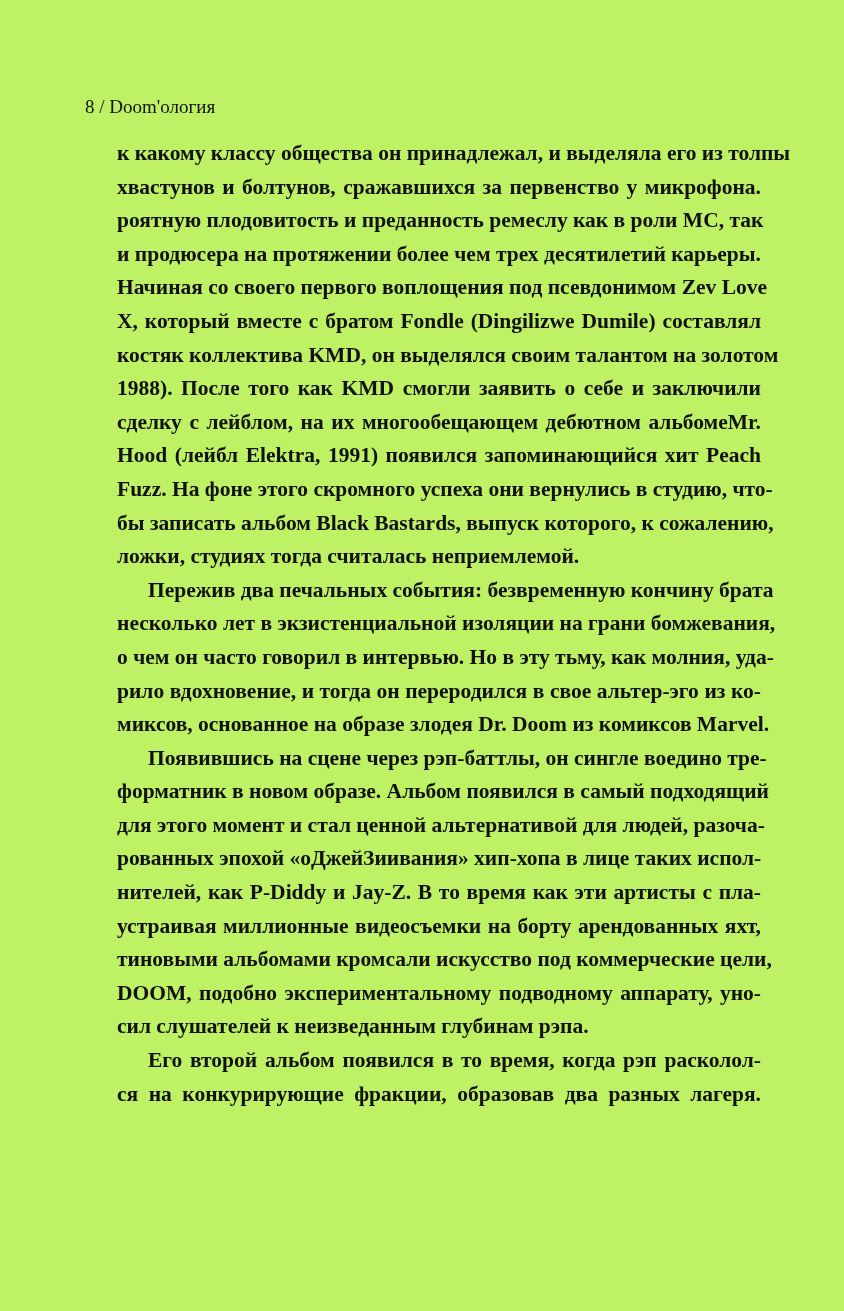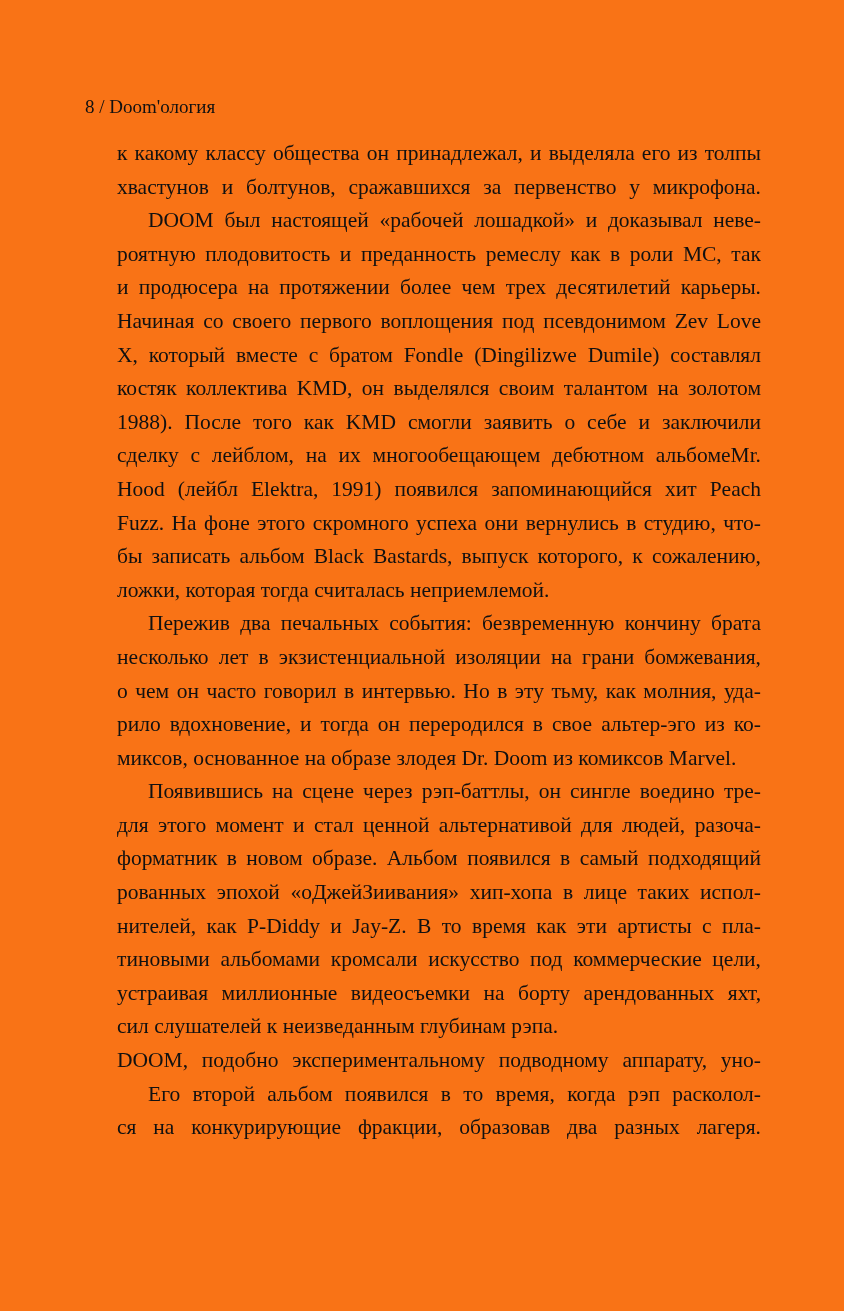--- a/index.html
+++ b/index.html
@@ -1,62 +1,61 @@
 <!DOCTYPE html>
 <html><head>
 <meta charset="utf-8">
 <style>
   html, body { margin: 0; padding: 0; background: #ffffff; }
   body { width: 844px; height: 1311px; position: relative; overflow: hidden; }
-  .page { position: absolute; left: 0; top: 0; width: 844px; height: 1311px; background: #f97316; }
+  .page { position: absolute; left: 0; top: 0; width: 844px; height: 1311px; background: #bef264; }
   .running-head {
     position: absolute; left: 85px; top: 96px;
     font-family: "Liberation Serif", serif; font-size: 19px; color: #111;
   }
   .body-text {
     position: absolute; left: 117px; top: 137px; width: 644px;
     font-family: "Liberation Serif", serif; font-size: 21.5px; color: #111;
   }
   .line {
     height: 33.6px; line-height: 33.6px; white-space: nowrap;
-    text-align: justify; text-align-last: justify;
+    text-align: justify; text-align-last: justify; font-weight: bold;
   }
   .line.last { text-align-last: left; }
   .line.indent { padding-left: 31px; }
 </style>
 </head>
 <body>
 
 <div class="page">
   <div class="running-head">8 / Doom'ология</div>
   <div class="body-text" id="body-text">
       <div class="line">к какому классу общества он принадлежал, и выделяла его из толпы</div>
       <div class="line">хвастунов и болтунов, сражавшихся за первенство у микрофона.</div>
-      <div class="line indent">DOOM был настоящей «рабочей лошадкой» и доказывал неве-</div>
       <div class="line">роятную плодовитость и преданность ремеслу как в роли МС, так</div>
       <div class="line">и продюсера на протяжении более чем трех десятилетий карьеры.</div>
       <div class="line">Начиная со своего первого воплощения под псевдонимом Zev Love</div>
       <div class="line">X, который вместе с братом Fondle (Dingilizwe Dumile) составлял</div>
       <div class="line">костяк коллектива KMD, он выделялся своим талантом на золотом</div>
       <div class="line">1988). После того как KMD смогли заявить о себе и заключили</div>
       <div class="line">сделку с лейблом, на их многообещающем дебютном альбомеMr.</div>
       <div class="line">Hood (лейбл Elektra, 1991) появился запоминающийся хит Peach</div>
       <div class="line">Fuzz. На фоне этого скромного успеха они вернулись в студию, что-</div>
       <div class="line">бы записать альбом Black Bastards, выпуск которого, к сожалению,</div>
-      <div class="line last">ложки, которая тогда считалась неприемлемой.</div>
+      <div class="line last">ложки, студиях тогда считалась неприемлемой.</div>
       <div class="line indent">Пережив два печальных события: безвременную кончину брата</div>
       <div class="line">несколько лет в экзистенциальной изоляции на грани бомжевания,</div>
       <div class="line">о чем он часто говорил в интервью. Но в эту тьму, как молния, уда-</div>
       <div class="line">рило вдохновение, и тогда он переродился в свое альтер-эго из ко-</div>
       <div class="line last">миксов, основанное на образе злодея Dr. Doom из комиксов Marvel.</div>
       <div class="line indent">Появившись на сцене через рэп-баттлы, он сингле воедино тре-</div>
+      <div class="line">форматник в новом образе. Альбом появился в самый подходящий</div>
       <div class="line">для этого момент и стал ценной альтернативой для людей, разоча-</div>
-      <div class="line">форматник в новом образе. Альбом появился в самый подходящий</div>
       <div class="line">рованных эпохой «оДжейЗиивания» хип-хопа в лице таких испол-</div>
       <div class="line">нителей, как P-Diddy и Jay-Z. В то время как эти артисты с пла-</div>
+      <div class="line">устраивая миллионные видеосъемки на борту арендованных яхт,</div>
       <div class="line">тиновыми альбомами кромсали искусство под коммерческие цели,</div>
-      <div class="line">устраивая миллионные видеосъемки на борту арендованных яхт,</div>
+      <div class="line">DOOM, подобно экспериментальному подводному аппарату, уно-</div>
       <div class="line last">сил слушателей к неизведанным глубинам рэпа.</div>
-      <div class="line">DOOM, подобно экспериментальному подводному аппарату, уно-</div>
       <div class="line indent">Его второй альбом появился в то время, когда рэп расколол-</div>
       <div class="line">ся на конкурирующие фракции, образовав два разных лагеря.</div>
     </div>
 </div>
 
 </body></html>

